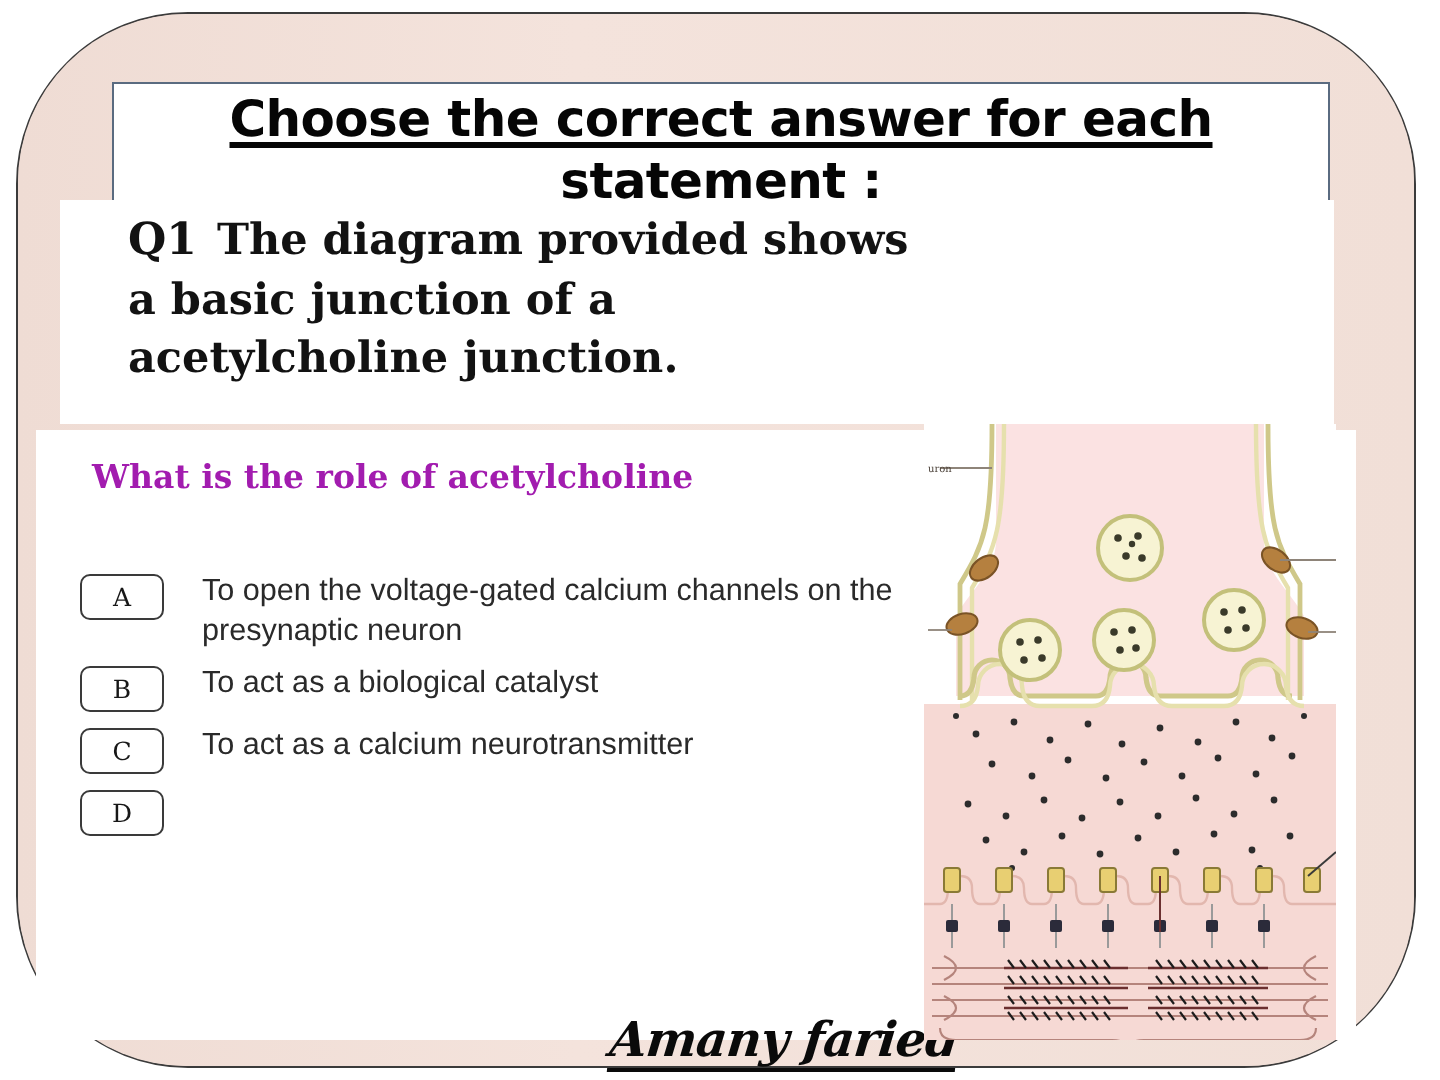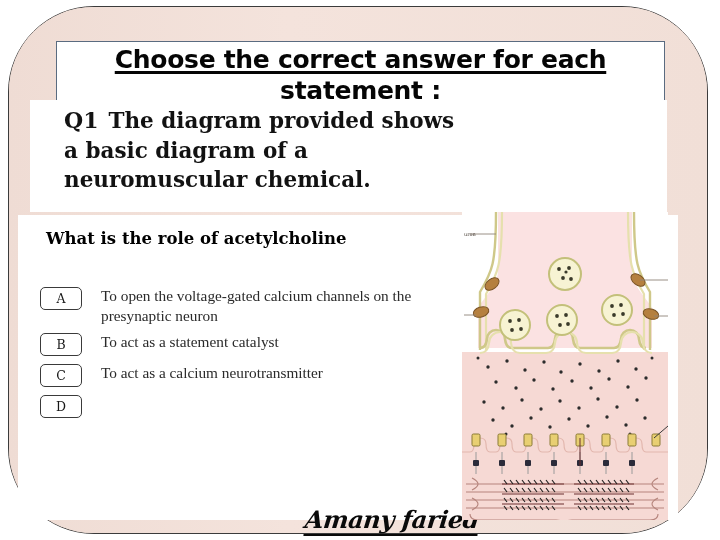--- a/index.html
+++ b/index.html
@@ -68,21 +68,21 @@
   .body-card{
     position:absolute;left:18px;top:215px;width:660px;height:305px;
     background:#ffffff;
   }
   
   .qtext{
     position:absolute;left:46px;top:228px;width:420px;
     font-family:"DejaVu Serif", serif;
     font-size:16.5px;
     line-height:1.33;
-    color:#000000;
+    color:#a21caf;
     font-weight:600;
   }
 
   .options{
     position:absolute;left:40px;top:286px;width:432px;
   }
   .opt{
     display:flex;align-items:flex-start;margin-bottom:7px;
   }
   .opt-key{
@@ -92,21 +92,21 @@
     border-radius:5px;
     background:#fff;
     display:flex;align-items:center;justify-content:center;
     font-family:"DejaVu Serif", serif;
     font-size:12.5px;
     color:#171717;
     margin-top:1px;
   }
   .opt-text{
     margin-left:19px;
-    font-family:Liberation Serif, serif;
+    font-family:Liberation Sans, sans-serif;
     font-size:15.3px;
     line-height:1.29;
     color:#2a2a2a;
     font-weight:500;
   }
 
   
   .signature{
     position:absolute;left:305px;top:505px;
     font-family:"DejaVu Serif", serif;
@@ -140,38 +140,38 @@
   <div class="plate-inner"></div>
 
   <div class="title-card">
     <div class="title-text">Choose the correct answer for each statement :</div>
   </div>
 
   <div class="q-card">
     <div class="q-line">
       <span class="q-num">Q1</span><span>The diagram provided shows</span>
     </div>
-    <div class="q-line">a basic diagram of a</div>
-    <div class="q-line">neuromuscular chemical.</div>
+    <div class="q-line">a basic junction of a</div>
+    <div class="q-line">acetylcholine junction.</div>
   </div>
 
   <div class="body-card"></div>
 
   <div class="qtext">
     <div>What is the role of acetylcholine</div>
   </div>
 
   <div class="options">
     <div class="opt">
       <div class="opt-key">A</div>
       <div class="opt-text">To open the voltage-gated calcium channels on the presynaptic neuron</div>
     </div>
     <div class="opt">
       <div class="opt-key">B</div>
-      <div class="opt-text">To act as a statement catalyst</div>
+      <div class="opt-text">To act as a biological catalyst</div>
     </div>
     <div class="opt">
       <div class="opt-key">C</div>
       <div class="opt-text">To act as a calcium neurotransmitter</div>
     </div>
     <div class="opt">
       <div class="opt-key">D</div>
     </div>
   </div>
 

